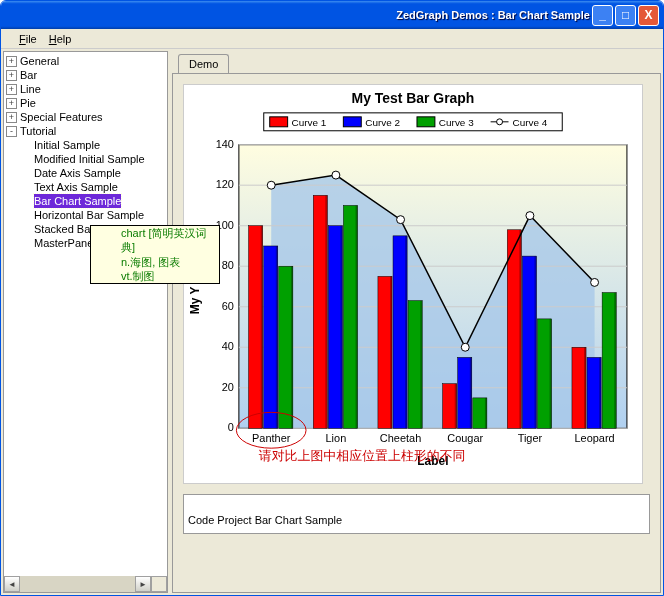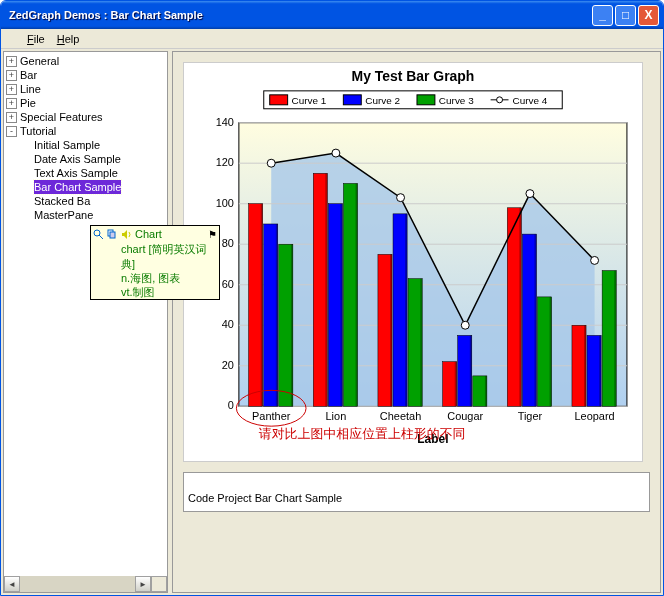--- a/index.html
+++ b/index.html
@@ -1,23 +1,23 @@
 <!DOCTYPE html>
 <html><head>
 <meta charset="utf-8">
 <style>
 * { box-sizing: border-box; margin: 0; padding: 0; }
 body { font-family: Tahoma, sans-serif; font-size: 11px; background: #fff; width: 664px; height: 596px; overflow: hidden; }
 .window { width: 664px; height: 596px; border: 1px solid #0054E3; border-radius: 6px 6px 0 0; overflow: hidden; display: flex; flex-direction: column; }
 .titlebar { height: 28px; background: linear-gradient(#3c8cf0, #0054E3 10%, #0054E3 90%, #003da8); display: flex; align-items: center; padding: 0 4px; color: #fff; font-weight: bold; }
-.titlebar .title { flex: 1; padding-left: 4px; text-shadow: 1px 1px 1px #003; }
+.titlebar .title { flex: 1; padding-left: 4px; text-shadow: 1px 1px 1px #003; text-align: right; }
 .tbtn { width: 21px; height: 21px; margin-left: 2px; border-radius: 3px; border: 1px solid #fff; display: flex; align-items: center; justify-content: center; font-weight: bold; font-size: 12px; color: #fff; cursor: pointer; }
 .tbtn.min, .tbtn.max { background: #3c81f3; }
 .tbtn.close { background: #e45838; }
-.menubar { height: 20px; background: #ece9d8; border-bottom: 1px solid #ccc; display: flex; align-items: center; padding: 0 20px; }
+.menubar { height: 20px; background: #ece9d8; border-bottom: 1px solid #ccc; display: flex; align-items: center; padding: 0 12px; }
 .menu-item { padding: 2px 6px; cursor: pointer; }
 .menu-item span.u { text-decoration: underline; }
 .content { flex: 1; display: flex; background: #ece9d8; overflow: hidden; }
 .tree-panel { width: 165px; background: #fff; border: 1px solid #999; margin: 2px; overflow: hidden; position: relative; }
 .tree { padding: 2px; }
 .tree-row { display: flex; align-items: center; height: 14px; line-height: 14px; cursor: pointer; white-space: nowrap; }
 .expander { width: 11px; height: 11px; border: 1px solid #888; margin-right: 3px; display: flex; align-items: center; justify-content: center; font-size: 9px; color: #444; line-height: 1; }
 .indent { display: inline-block; width: 14px; }
 .tree-row.selected .label { background: #6d28d9; color: #fff; outline: 1px dotted #ffd; }
 .scrollbar-h { position: absolute; bottom: 0; left: 0; right: 16px; height: 16px; background: #ece9d8; display: flex; }
@@ -81,51 +81,64 @@
             <span class="label">Tutorial</span>
           </div>
           <div class="tree-row">
             <span class="indent"></span>
             <span class="indent"></span>
             <span class="label">Initial Sample</span>
           </div>
           <div class="tree-row">
             <span class="indent"></span>
             <span class="indent"></span>
+            <span class="label">Modified Initial Sample</span>
+          </div>
+          <div class="tree-row">
+            <span class="indent"></span>
+            <span class="indent"></span>
             <span class="label">Date Axis Sample</span>
           </div>
           <div class="tree-row">
             <span class="indent"></span>
             <span class="indent"></span>
             <span class="label">Text Axis Sample</span>
           </div>
           <div class="tree-row selected">
             <span class="indent"></span>
             <span class="indent"></span>
             <span class="label">Bar Chart Sample</span>
+          </div>
+          <div class="tree-row">
+            <span class="indent"></span>
+            <span class="indent"></span>
+            <span class="label">Horizontal Bar Sample</span>
           </div>
           <div class="tree-row">
             <span class="indent"></span>
             <span class="indent"></span>
             <span class="label">Stacked Ba</span>
           </div>
           <div class="tree-row">
             <span class="indent"></span>
             <span class="indent"></span>
             <span class="label">MasterPane</span>
           </div>
         </div>
       <div class="scrollbar-h">
         <div class="sb-btn">◄</div>
         <div class="sb-track"></div>
         <div class="sb-btn">►</div>
       </div>
       <div class="sb-corner"></div>
     </div>
     <div class="right-panel">
+      <div class="tab-strip">
+        <div class="tab">Demo</div>
+      </div>
       <div class="chart-container">
         <svg id="chart" class="chart-pane" viewBox="0 0 460 400">
             <defs>
               <linearGradient id="bg" x1="0" y1="0" x2="0" y2="1">
                 <stop offset="0%" stop-color="#fffde0"></stop>
                 <stop offset="100%" stop-color="#b0d0f0"></stop>
               </linearGradient>
             </defs>
             <rect x="55" y="60" width="390" height="285" fill="url(#bg)" stroke="#000"></rect>
             <path d="M87.5,345 L87.5,100.71428571428572 L152.5,90.53571428571428 L217.5,135.32142857142856 L282.5,263.57142857142856 L347.5,131.25 L412.5,198.42857142857144 L412.5,345 Z" fill="#a8c8e8" opacity="0.8"></path>
@@ -212,32 +225,16 @@
           </svg>
         <div class="status-panel">
           <span>Code Project Bar Chart Sample</span>
         </div>
       </div>
     </div>
   </div>
 </div>
 
 <div class="tooltip">
-  <div class="th">
-    <svg>
-        <circle cx="4" cy="4" r="3" stroke="#06c" fill="none"></circle>
-        <line x1="6" y1="6" x2="10" y2="10" stroke="#06c"></line>
-      </svg>
-    <svg>
-        <rect x="1" y="1" width="5" height="6" fill="#fff" stroke="#06c"></rect>
-        <rect x="3" y="3" width="5" height="6" fill="#cce" stroke="#06c"></rect>
-      </svg>
-    <svg>
-        <polygon points="1,4 3,4 6,1 6,10 3,7 1,7" fill="#cc0"></polygon>
-        <path d="M8,3 Q10,5.5 8,8" stroke="#cc0" fill="none"></path>
-      </svg>
-    <span class="word">Chart</span>
-    <span class="flag">⚑</span>
-  </div>
   <div class="def">chart [简明英汉词典]</div>
   <div class="def">n.海图, 图表</div>
   <div class="def">vt.制图</div>
 </div>
 
 </body></html>

